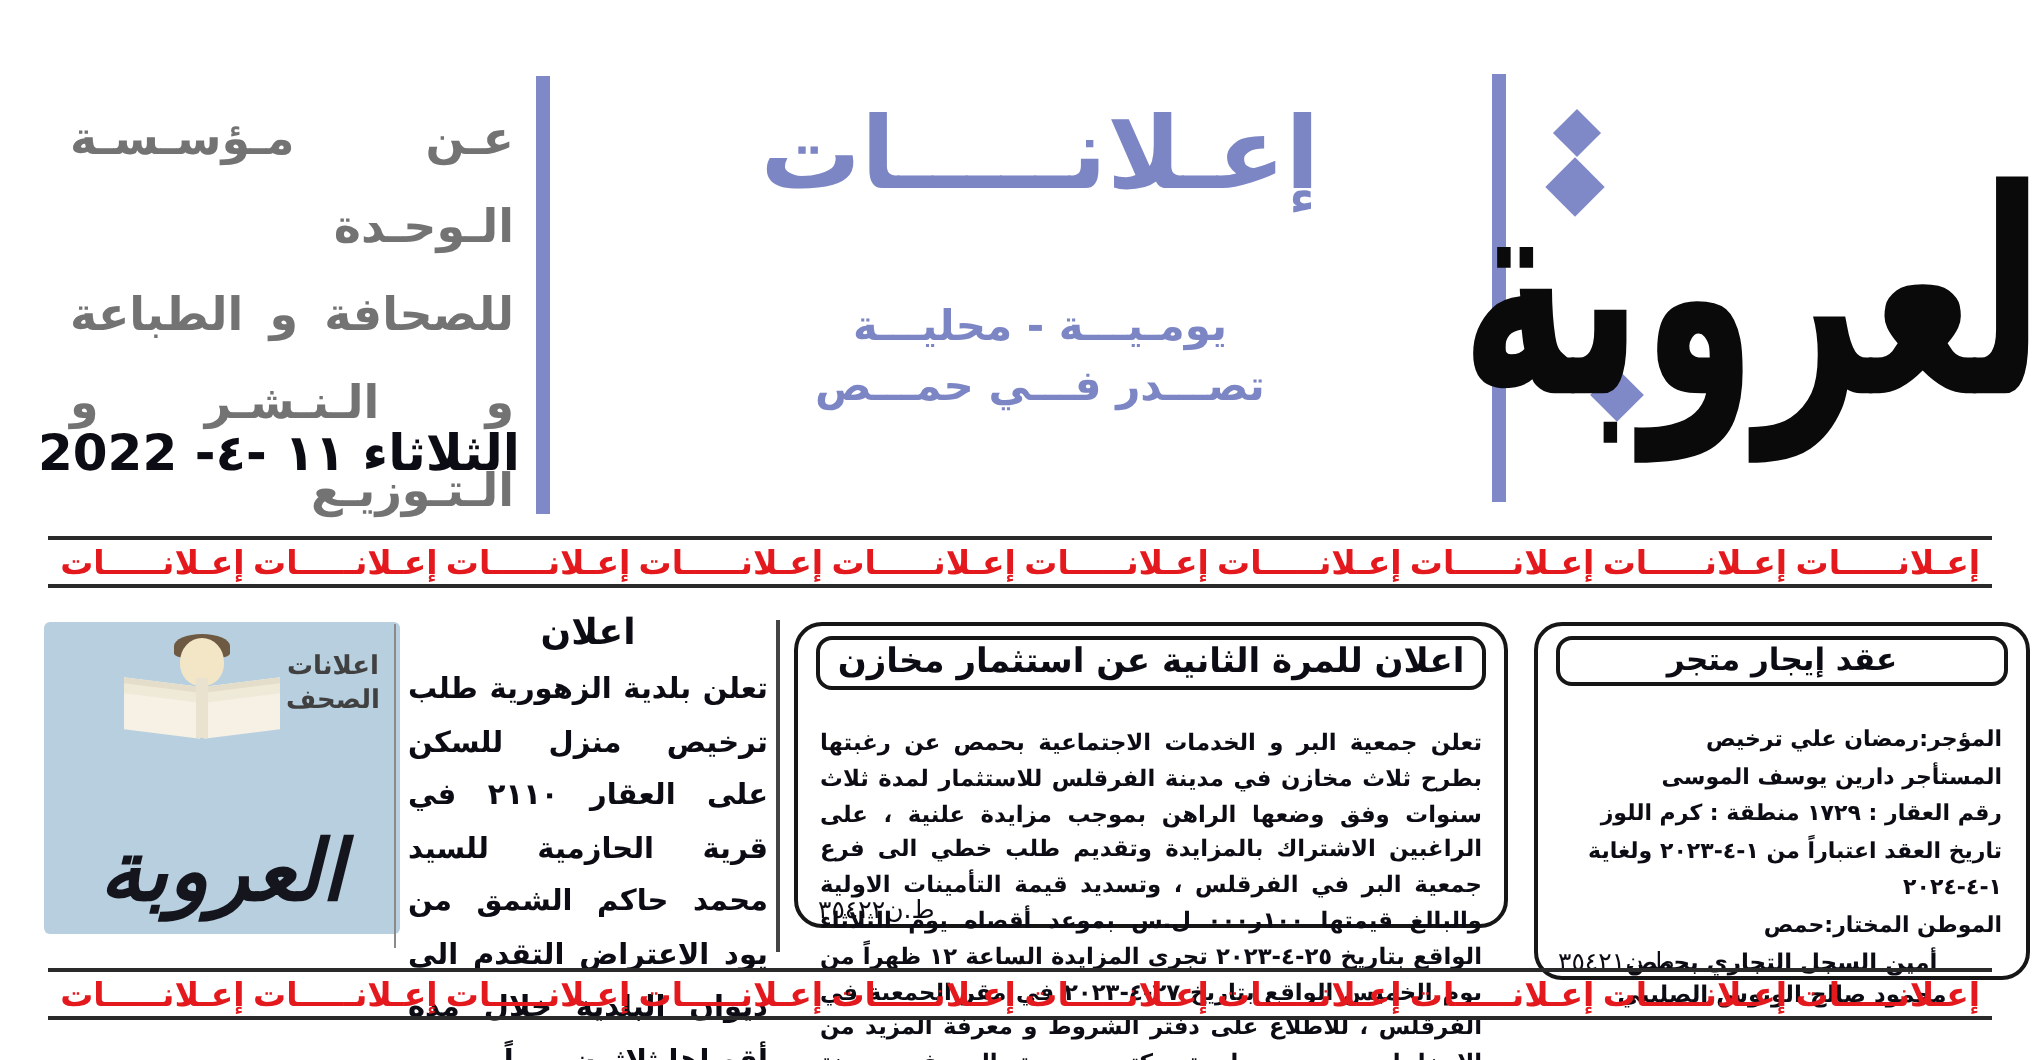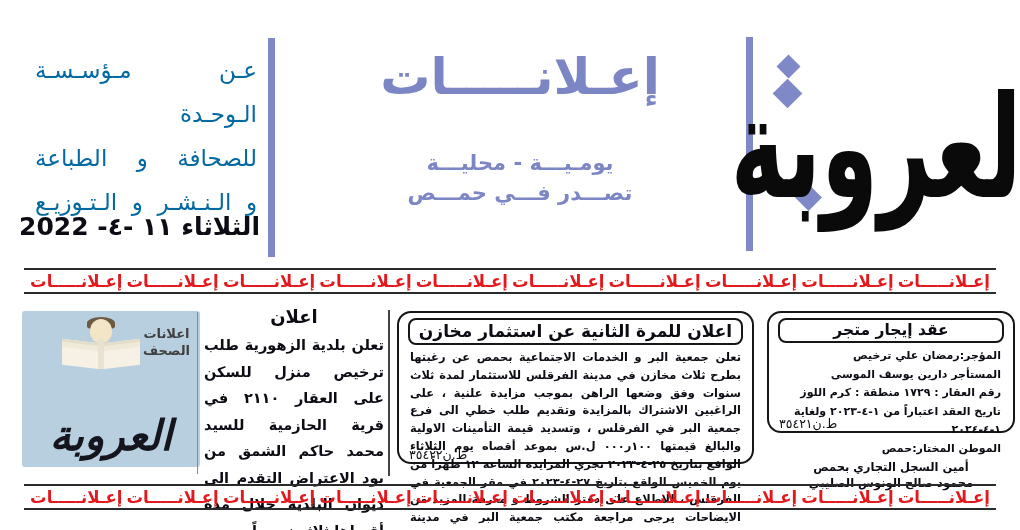--- a/index.html
+++ b/index.html
@@ -1,21 +1,21 @@
 <!DOCTYPE html>
 <html lang="ar" dir="rtl"><head>
 <meta charset="utf-8">
 <style>
   html,body{margin:0;padding:0;background:#fff;}
   #page{position:relative;width:1020px;height:530px;background:#ffffff;overflow:hidden;
         font-family:"DejaVu Sans",sans-serif;direction:rtl;}
 
   
-  .pub-block{position:absolute;left:35px;top:48px;width:222px;color:#0369a1;
-             font-weight:normal;font-size:23px;line-height:44px;
+  .pub-block{position:absolute;left:35px;top:48px;width:222px;color:#737373;
+             font-weight:bold;font-size:23px;line-height:44px;
              text-align:justify;}
   .pub-block div{text-align:justify;text-align-last:justify;}
   .date-line{position:absolute;left:38px;top:212px;width:222px;color:#0c0c14;
              font-weight:bold;font-size:25px;text-align:center;white-space:nowrap;}
 
   .vbar{position:absolute;width:7px;background:#8089c8;}
   .vbar-left{left:268px;top:38px;height:219px;}
   .vbar-right{left:746px;top:37px;height:214px;}
 
   .center-head{position:absolute;left:295px;top:46px;width:450px;text-align:center;
@@ -68,22 +68,22 @@
   .div-b{left:388px;top:310px;height:166px;background:#444;width:2px;}
 
   .zah-col{position:absolute;left:204px;top:306px;width:180px;color:#0c0c14;}
   .zah-title{text-align:center;font-size:18px;font-weight:bold;margin-bottom:5px;}
   .zah-body{font-size:14.5px;font-weight:bold;line-height:26.5px;text-align:justify;}
 
   
   .ad-box{position:absolute;border:2px solid #161616;border-radius:14px;background:#fff;
           box-sizing:border-box;color:#0c0c14;}
   .box-mid{left:397px;top:311px;width:357px;height:153px;}
-  .box-right{left:767px;top:311px;width:248px;height:122px;}
-  .ad-box .title-box{border:2px solid #161616;border-radius:8px;margin:5px 9px 4px;
+  .box-right{left:767px;top:311px;width:248px;height:179px;}
+  .ad-box .title-box{border:2px solid #161616;border-radius:8px;margin:5px 9px 18px;
                      text-align:center;font-weight:bold;padding:1px 2px 2px;}
   .box-mid .title-box{font-size:17px;}
   .box-right .title-box{font-size:15.5px;}
   .mid-body{margin:2px 11px 0;font-size:11.4px;font-weight:bold;line-height:17.8px;
             text-align:justify;}
   .box-ref{position:absolute;left:10px;bottom:0;font-size:12.5px;font-weight:normal;}
   .lease-lines{margin:4px 12px 0;font-size:11px;font-weight:bold;line-height:18.6px;
                text-align:right;}
   .lease-sig{text-align:center;font-size:11.5px;font-weight:bold;line-height:16.5px;}
 </style>

